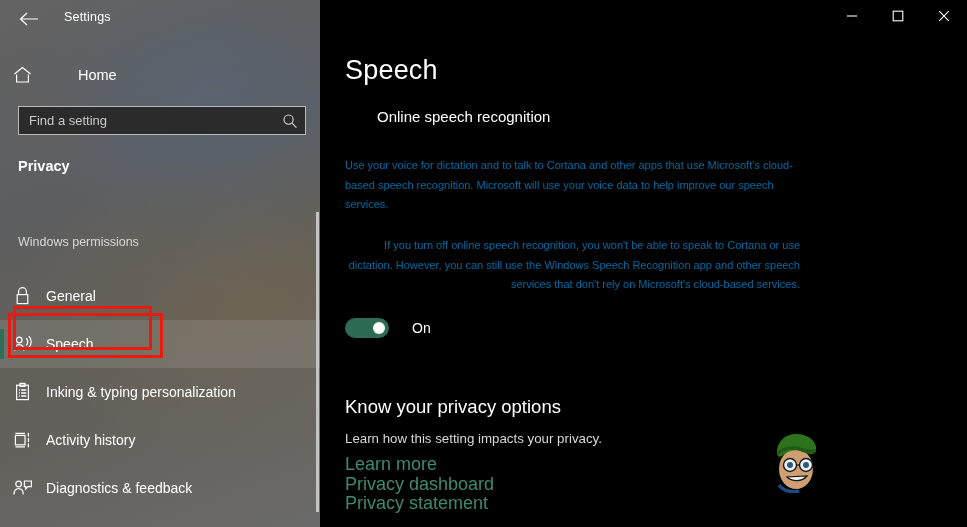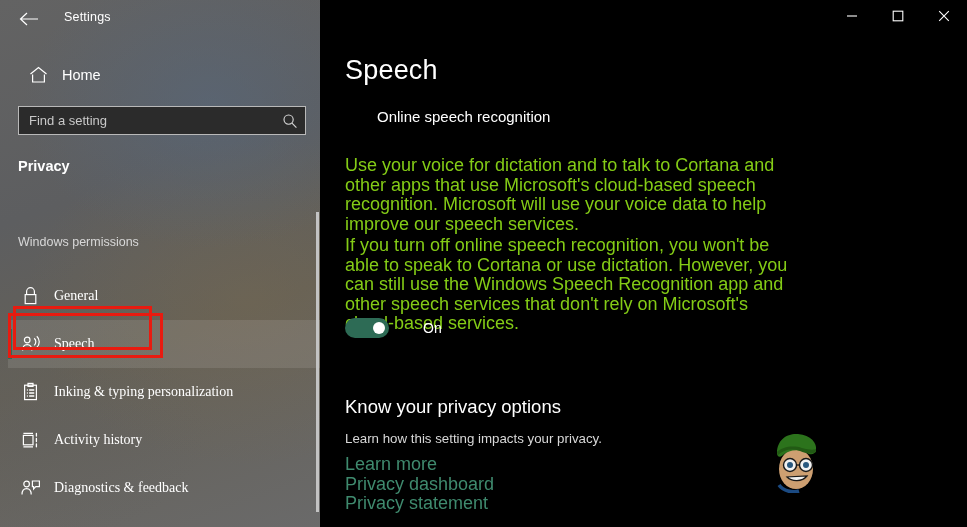--- a/index.html
+++ b/index.html
@@ -50,23 +50,23 @@
   .app-title {
     position: absolute;
     left: 64px; top: 10px;
     font-size: 12.5px;
     color: #ffffff;
     letter-spacing: .2px;
   }
 
   .home-row {
     position: absolute;
-    left: 16px; top: 60px;
+    left: 0; top: 60px;
     width: 310px; height: 30px;
-    display: flex; align-items: center;
+    display: flex; align-items: center; gap: 32px;
   }
   .home-icon {
     width: 44px;
     display: flex; align-items: center; justify-content: center;
   }
   .home-label {
     font-size: 14.5px;
     color: #ffffff;
     margin-left: 2px;
   }
@@ -102,23 +102,22 @@
 
   .group-label {
     position: absolute;
     left: 18px; top: 235px;
     font-size: 12.5px;
     color: #d8d8d8;
   }
 
   .navlist {
     position: absolute;
-    left: 8px; top: 272px;
+    left: 0; top: 272px;
     width: 320px;
-    font-family: Liberation Serif, serif;
   }
   .nav-item {
     position: relative;
     height: 48px;
     display: flex;
     align-items: center;
   }
   .nav-item.selected {
     background: rgba(255,255,255,0.10);
   }
@@ -181,26 +180,26 @@
     font-size: 15px;
     color: #ffffff;
     font-weight: normal;
     margin-left: 32px;
   }
 
   .para {
     position: absolute;
     left: 25px;
     width: 455px;
-    font-size: 18px;
+    font-size: 11px;
     line-height: 19.5px;
-    color: #84cc16;
+    color: #0369a1;
   }
   .para.p1 { top: 156px; }
-  .para.p2 { top: 236px; }
+  .para.p2 { top: 236px; text-align: right; }
 
   .toggle-area {
     position: absolute;
     left: 25px; top: 318px;
     display: flex;
     align-items: center;
   }
   .switch {
     position: relative;
     width: 44px; height: 20px;
@@ -208,21 +207,21 @@
     background: #2d6b55;
   }
   .switch .knob {
     position: absolute;
     right: 4px; top: 4px;
     width: 12px; height: 12px;
     border-radius: 50%;
     background: #ffffff;
   }
   .switch-label {
-    margin-left: 34px;
+    margin-left: 23px;
     font-size: 14px;
     color: #ffffff;
   }
 
   .know-head {
     position: absolute;
     left: 25px; top: 396px;
     font-size: 18.5px;
     color: #ffffff;
     font-weight: normal;

